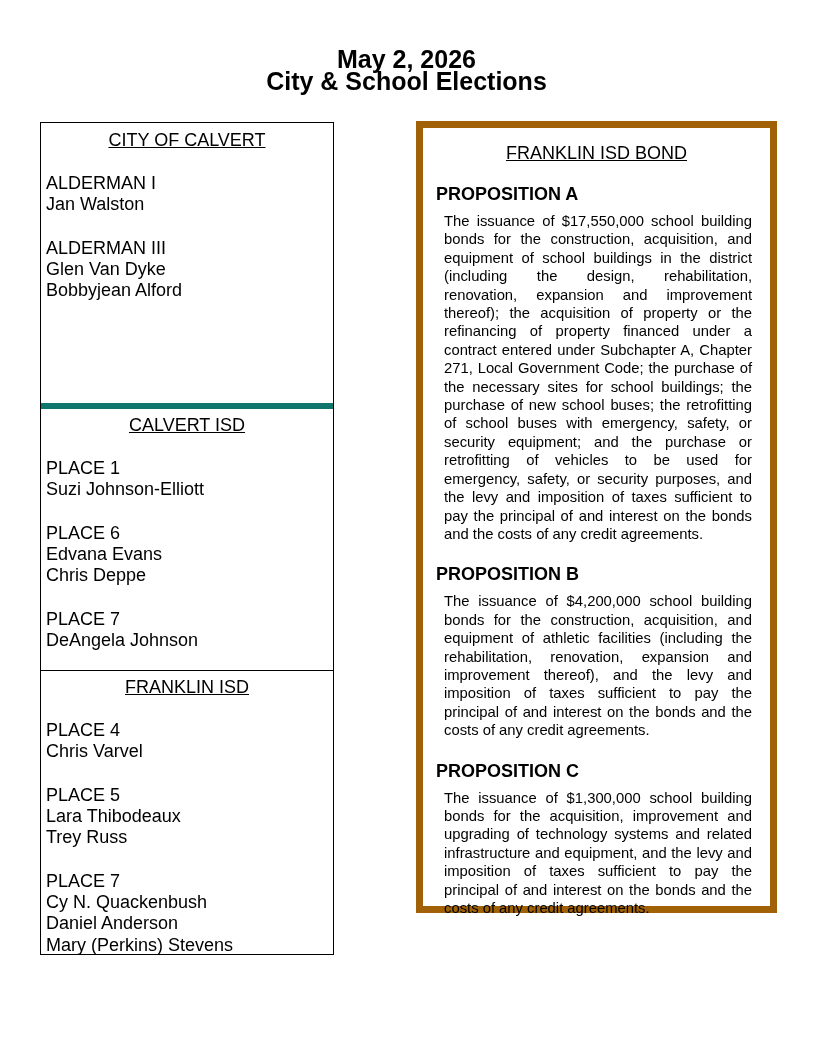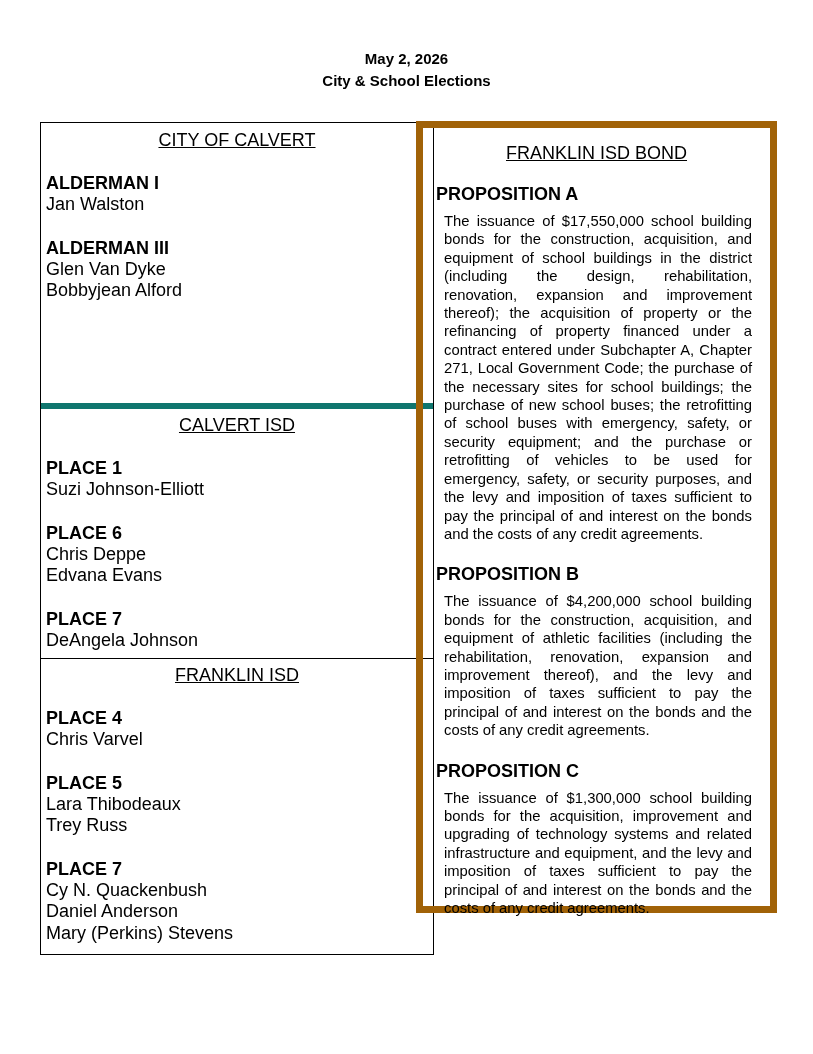--- a/index.html
+++ b/index.html
@@ -2,38 +2,38 @@
 <html><head>
   <meta charset="utf-8">
   <style>
     html, body { margin: 0; padding: 0; background: #ffffff; }
     body {
       width: 813px; height: 1054px; position: relative; overflow: hidden;
       font-family: "Liberation Sans", sans-serif; color: #000;
     }
     .title {
       position: absolute; top: 48px; left: 0; width: 813px;
-      text-align: center; font-weight: bold; font-size: 15px; line-height: 22px;
+      text-align: center; font-weight: bold; font-size: 25px; line-height: 22px;
     }
     .left-box {
-      position: absolute; left: 40px; top: 122px; width: 394px; height: 833px;
+      position: absolute; left: 40px; top: 122px; width: 294px; height: 833px;
       border: 1px solid #000; box-sizing: border-box;
     }
     .section { position: absolute; left: 0; width: 100%; box-sizing: border-box; padding-left: 5px; }
     .section.s1 { top: 0; height: 281px; }
     .section.s2 { top: 280px; height: 256px; border-top: 6px solid #0f766e; }
-    .section.s3 { top: 535px; height: 297px; border-top: 1px solid #000; }
+    .section.s3 { top: 547px; height: 297px; border-top: 1px solid #000; }
     .sec-head {
       text-align: center; text-decoration: underline; font-size: 18px;
       line-height: 22px; margin-top: 6px; margin-left: -5px;
     }
     .s2 .sec-head, .s3 .sec-head { margin-top: 5px; }
     .race { margin-top: 21px; }
     .race:first-of-type { margin-top: 21px; }
-    .race-title { font-weight: bold; font-size: 18px; line-height: 22px; }
+    .race-title { font-weight: normal; font-size: 18px; line-height: 22px; }
     .cand { font-size: 18px; line-height: 21.5px; }
     .right-box {
       position: absolute; left: 416px; top: 121px; width: 361px; height: 792px;
       border: 7px solid #a16207; box-sizing: border-box; padding: 0 10px 0 13px;
     }
     .bond-head {
       text-align: center; text-decoration: underline; font-size: 18px;
       line-height: 22px; margin-top: 14px; margin-left: -3px;
     }
     .prop { margin-top: 21px; }
@@ -68,22 +68,22 @@
   </div>
 
   <div class="section s2">
     <div class="sec-head">CALVERT ISD</div>
     <div class="race">
       <div class="race-title">PLACE 1</div>
       <div class="cand">Suzi Johnson-Elliott</div>
     </div>
     <div class="race">
       <div class="race-title">PLACE 6</div>
+      <div class="cand">Edvana Evans</div>
       <div class="cand">Chris Deppe</div>
-      <div class="cand">Edvana Evans</div>
     </div>
     <div class="race">
       <div class="race-title">PLACE 7</div>
       <div class="cand">DeAngela Johnson</div>
     </div>
   </div>
 
   <div class="section s3">
     <div class="sec-head">FRANKLIN ISD</div>
     <div class="race">

